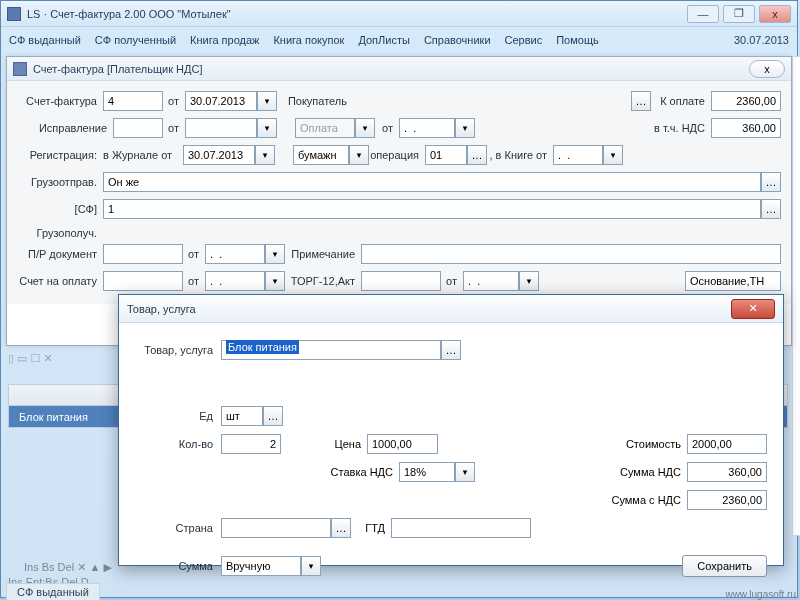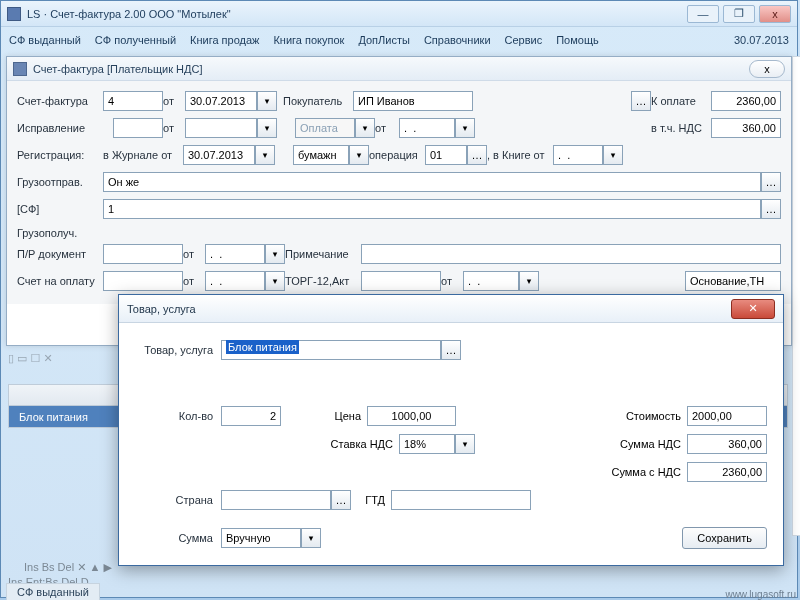--- a/index.html
+++ b/index.html
@@ -18,21 +18,21 @@
 .menubar .date { margin-left: auto; }
 
 
 .doc-win { position:absolute; left:6px; top:56px; width:786px; height:290px; background:#fff; border:1px solid #95adc5; box-shadow: 0 0 6px rgba(0,0,0,.12); }
 .doc-titlebar { height:24px; background: linear-gradient(#f6f9fc,#e4edf6); border-bottom:1px solid #cfdbe8; display:flex; align-items:center; padding:4px 6px; }
 .doc-titlebar .icon-app { width:14px; height:14px; background:#6a86b4; margin-right:6px; border:1px solid #4d678f;}
 .doc-titlebar .title { flex:1; color:#28425d; }
 .pill-close { width:36px; height:18px; border:1px solid #a6b9cd; border-radius:9px; background:linear-gradient(#fff,#e9eef4); display:flex; align-items:center; justify-content:center; cursor:pointer; }
 .doc-body { padding:8px 10px; background:#f4f6f8; }
 .row { display:flex; align-items:center; height:24px; margin-bottom:3px; }
-.lbl { text-align:left; padding-right:6px; color:#27323e; }
+.lbl { text-align:right; padding-right:6px; color:#27323e; }
 .inp { height:20px; border:1px solid #8aa2b8; background:#fff; padding:0 4px; }
 .inp.ro { background:#f7f7f7; }
 .btn-s { width:20px; height:20px; border:1px solid #8aa2b8; background:linear-gradient(#fff,#e4eaf0); display:inline-flex; align-items:center; justify-content:center; cursor:pointer; }
 .btn-s.ell::after { content:"…"; }
 .dd::after { content:"▾"; font-size:9px; }
 .row .sp { width:6px; }
 
 
 .list-area { position:absolute; left:8px; top:350px; width:780px; height:90px; }
 .toolbar { height:16px; display:flex; gap:6px; align-items:center; color:#98a6b3; }
@@ -92,21 +92,20 @@
     <div class="doc-body">
 
       <div class="row">
         <span class="lbl" style="width:86px">Счет-фактура</span>
         <input class="inp" style="width: 60px;" value="4">
         <span class="lbl" style="width:22px">от</span>
         <input class="inp" style="width: 72px;" value="30.07.2013">
         <span class="btn-s dd"></span>
         <span class="sp"></span>
         <span class="lbl" style="width:70px">Покупатель</span>
-        <input class="inp" style="width: 120px;" value="ИП Иванов">
         <span style="flex:1"></span>
         <span class="btn-s ell"></span>
         <span class="lbl" style="width:60px">К оплате</span>
         <input class="inp" style="width: 70px; text-align: right;" value="2360,00">
       </div>
 
       <div class="row">
         <span class="lbl" style="width:96px">Исправление</span>
         <input class="inp" style="width: 50px;">
         <span class="lbl" style="width:22px">от</span>
@@ -205,25 +204,30 @@
     <div class="dlg-close">✕</div>
   </div>
   <div class="dlg-body">
     <div class="dlg-row">
       <span class="lbl2">Товар, услуга</span>
       <span class="dlg-input" style="width:220px"><span class="sel-hl" style="padding:1px 2px">Блок питания</span></span>
       <span class="btn-s ell"></span>
     </div>
     <div style="height:38px"></div>
     <div class="dlg-row">
+      <span class="lbl2">Ед</span>
+      <input class="dlg-input" style="width: 42px;" value="шт">
+      <span class="btn-s ell"></span>
+    </div>
+    <div class="dlg-row">
       <span class="lbl2">Кол-во</span>
       <input class="dlg-input" style="width: 60px; text-align: right;" value="2">
       <span style="width:46px"></span>
       <span style="width:40px;text-align:right;padding-right:6px">Цена</span>
-      <input class="dlg-input" style="width: 89px; text-align: center;" value="1000,00">
+      <input class="dlg-input" style="width: 71px; text-align: left;" value="1000,00">
       <span style="flex:1"></span>
       <span style="width:72px;text-align:right;padding-right:6px">Стоимость</span>
       <input class="dlg-input" style="width: 80px; text-align: left;" value="2000,00">
     </div>
     <div class="dlg-row">
       <span class="lbl2"></span>
       <span style="width:106px"></span>
       <span style="width:72px;text-align:right;padding-right:6px">Ставка НДС</span>
       <input class="dlg-input" style="width: 56px;" value="18%">
       <span class="btn-s dd"></span>

